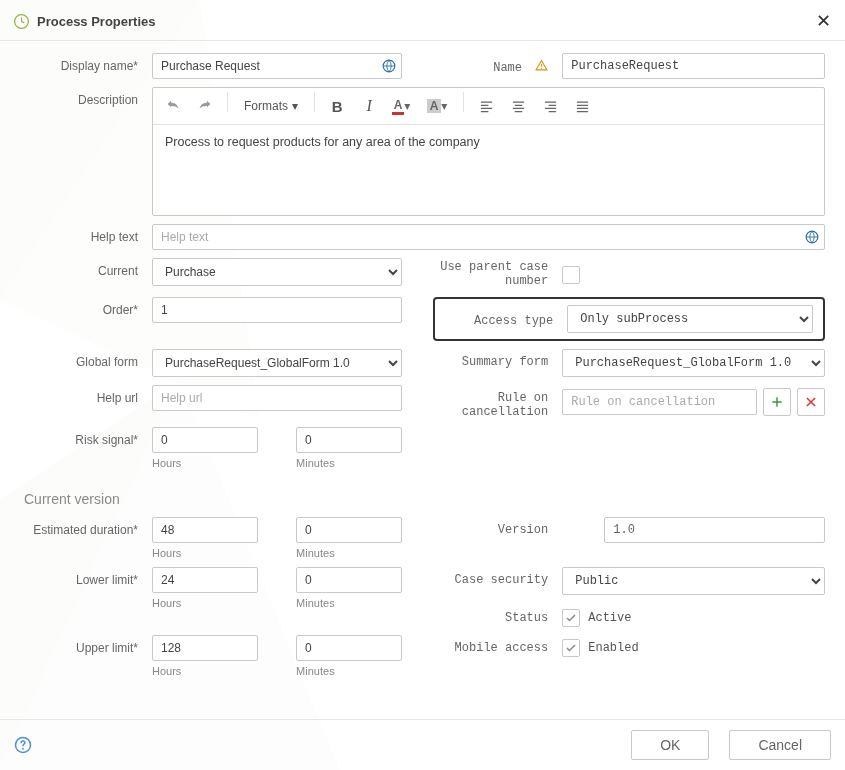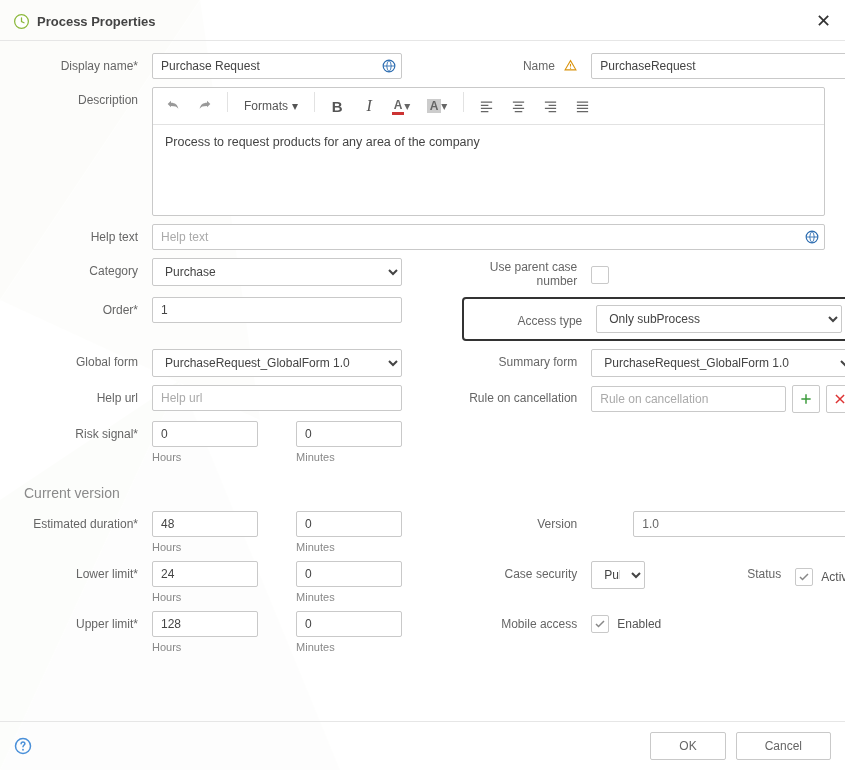--- a/index.html
+++ b/index.html
@@ -24,23 +24,23 @@
     align-items: center;
     padding: 10px 14px 8px 14px;
     border-bottom: 1px solid #e6e6e6;
     font-size: 13px;
     font-weight: 600;
     color: #444;
   }
   .header .app-icon { width: 15px; height: 15px; margin-right: 8px; display:inline-flex; align-items:center; justify-content:center;}
   .header .close { margin-left: auto; font-size: 18px; color: #333; cursor: pointer; font-weight:400; }
   .content { padding: 12px 20px 12px 12px; }
-  .row { display: flex; align-items: flex-start; margin-bottom: 8px; gap: 29px; }
+  .row { display: flex; align-items: flex-start; margin-bottom: 8px; }
   .left-col { display: flex; flex: 0 0 48%; }
-  .right-col { display: flex; flex: 0 0 52%; padding-left: 20px; }
+  .right-col { display: flex; flex: 0 0 52%; padding-left: 20px; font-family: Liberation Mono, monospace; }
   .full-col  { display: flex; flex: 0 0 100%; }
   .label {
     flex: 0 0 140px;
     text-align: right;
     padding-right: 14px;
     padding-top: 6px;
     color: #666;
     font-size: 12px;
   }
   .label.r { flex: 0 0 140px; }
@@ -119,23 +119,23 @@
     display: flex; align-items: center;
   }
   .footer .help { color:#4a90d9; width:18px; height:18px; }
   .footer .spacer { flex:1; }
   .btn {
     border: 1px solid #c9c9c9;
     background: #fff;
     padding: 6px 28px;
     border-radius: 2px;
     color: #666;
-    font-size: 12px;
+    font-size: 14px;
     cursor: pointer;
-    margin-left: 10px;
+    margin-left: 20px;
   }
   .readonly-box {
     border: 1px solid #c9c9c9;
     background: #fff;
     padding: 5px 8px;
     border-radius: 2px;
     color: #666;
     margin-left: 42px;
   }
 </style>
@@ -256,21 +256,21 @@
               <circle cx="12" cy="12" r="10" fill="none" stroke="#2b6cb0" stroke-width="2"></circle>
               <path d="M2 12h20 M12 2a15 15 0 010 20 M12 2a15 15 0 000 20" fill="none" stroke="#2b6cb0" stroke-width="1.5"></path>
             </svg>
         </span>
       </div>
     </div>
   </div>
 
   <div class="row">
     <div class="left-col">
-      <div class="label">Category</div>
+      <div class="label">Current</div>
       <div class="field">
         <select class="sel">
           <option>Purchase</option>
         </select>
       </div>
     </div>
     <div class="right-col">
       <div class="label r" style="white-space:normal; line-height:1.2; padding-top:2px;">Use parent case number</div>
       <div class="field cb-row">
         <span class="checkbox"></span>
@@ -388,21 +388,21 @@
         <div class="hours-block">
           <input class="text small-input" type="text" value="24" style="">
           <span class="sublabel">Hours</span>
         </div>
         <div class="min-block">
           <input class="text small-input" type="text" value="0" style="">
           <span class="sublabel">Minutes</span>
         </div>
       </div>
     </div>
-    <div class="right-col" style="flex-direction:row; gap:10px;">
+    <div class="right-col" style="flex-direction:column; gap:10px;">
       <div style="display:flex;">
         <div class="label r">Case security</div>
         <div class="field">
           <select class="sel">
             <option>Public</option>
           </select>
         </div>
       </div>
       <div style="display:flex;">
         <div class="label r">Status</div>

